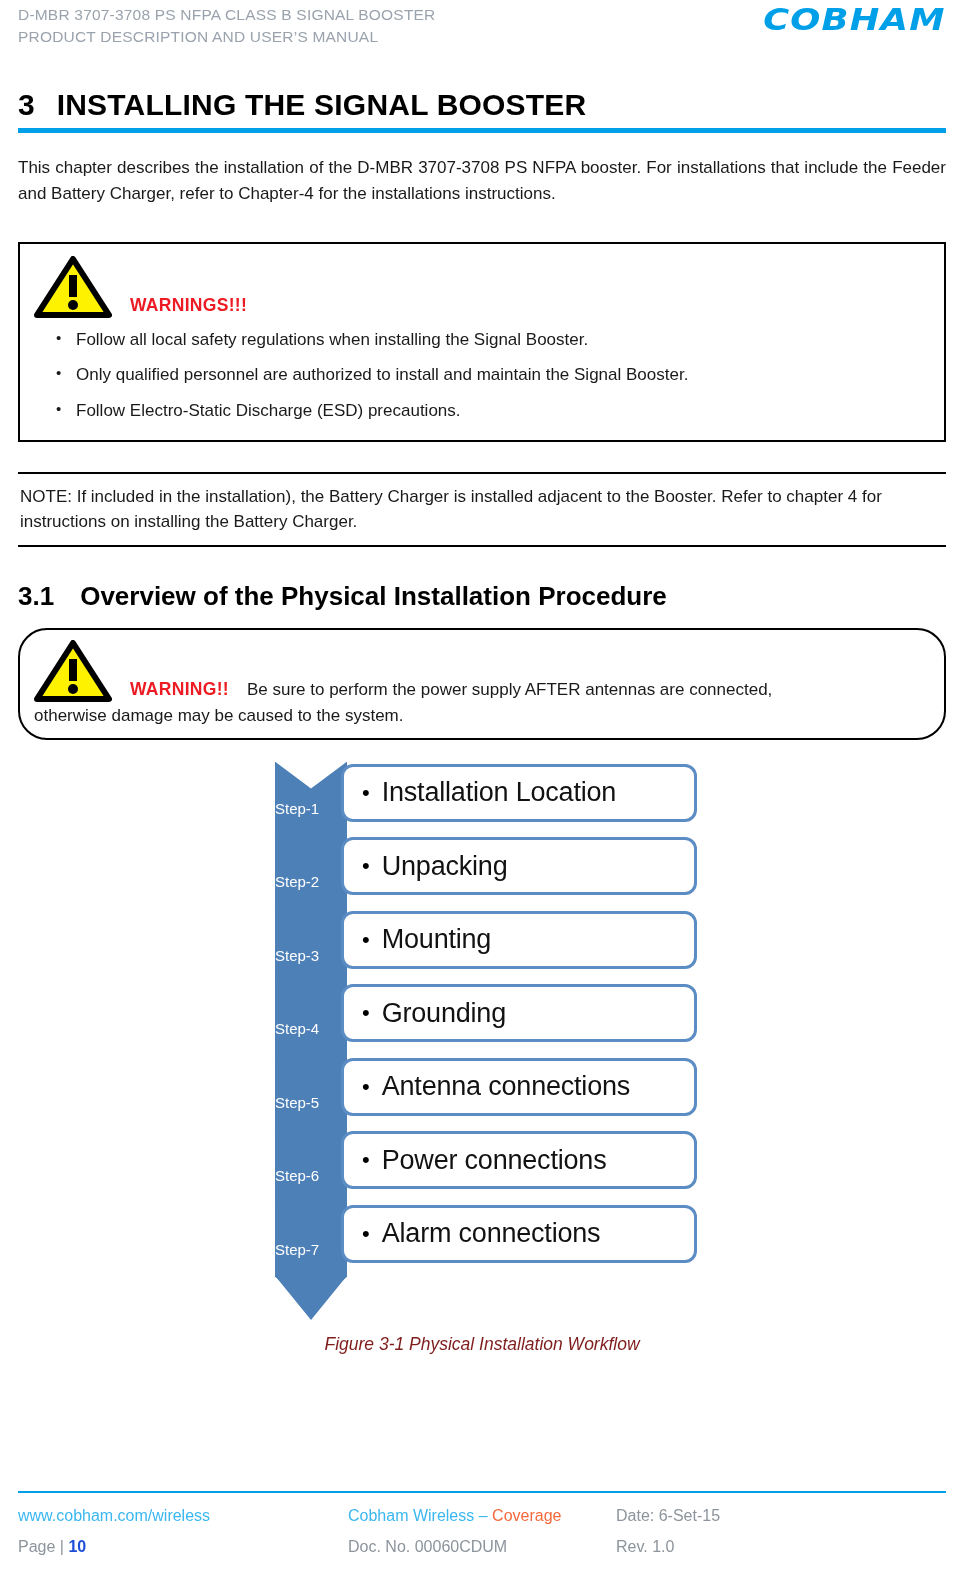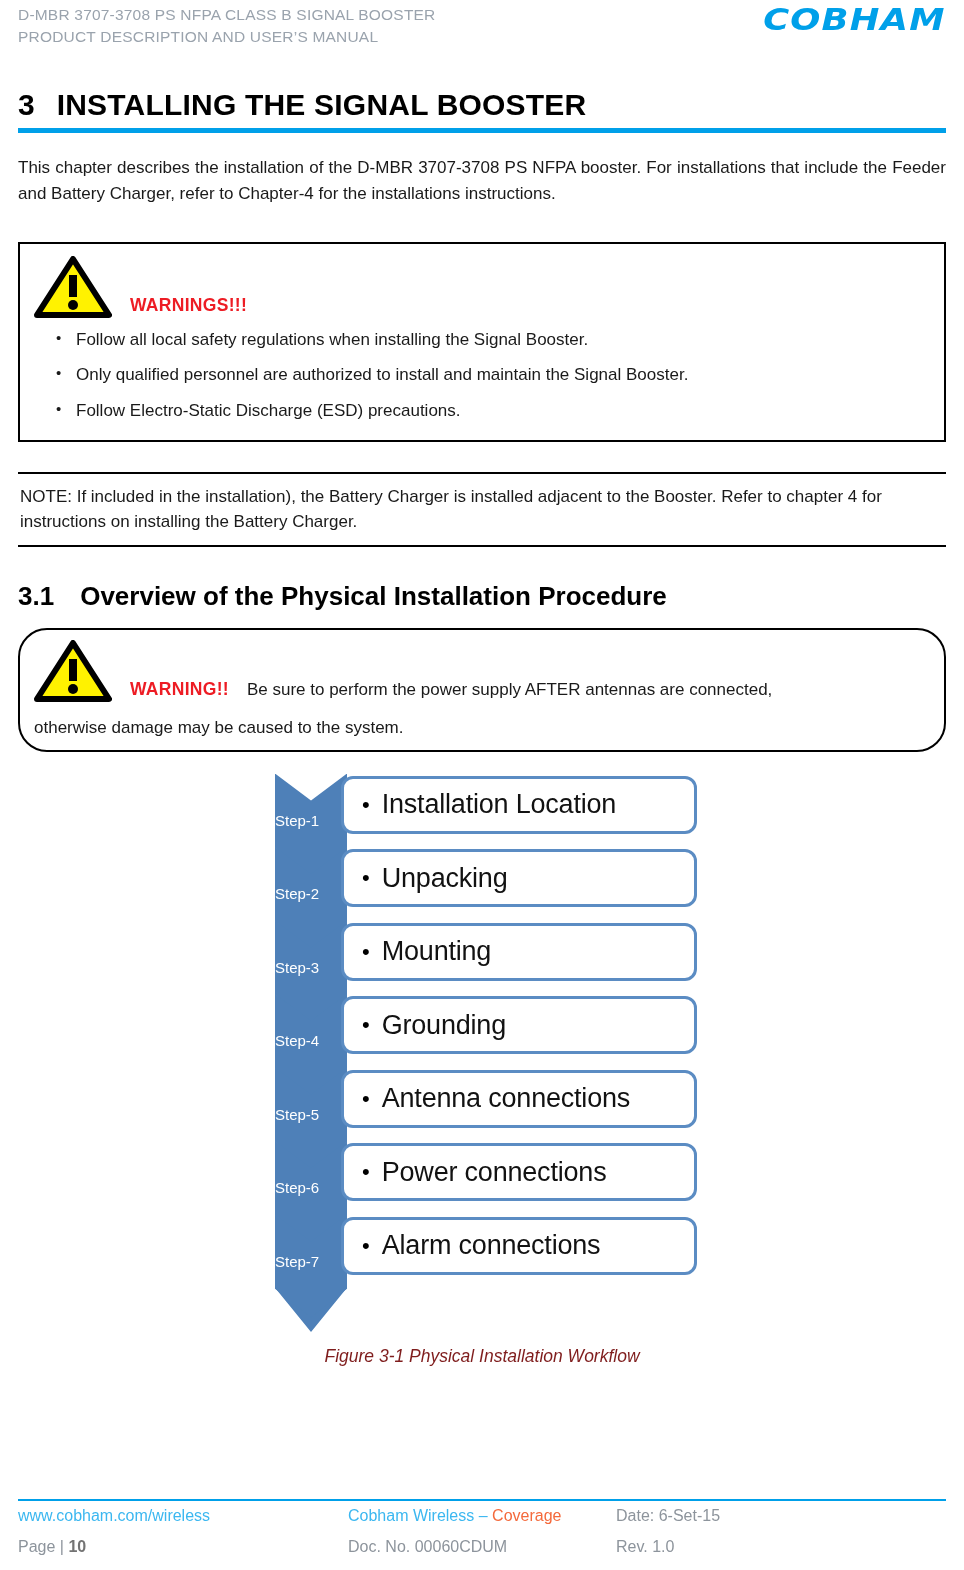--- a/index.html
+++ b/index.html
@@ -132,21 +132,21 @@
   .warn-list li:last-child { margin-bottom: 2px; }
   .warn-list li .bullet {
     position: absolute;
     left: 22px;
     top: -1px;
     font-size: 15px;
   }
   .warn-cont-line {
     font-size: 17px;
     color: #1a1a1a;
-    margin-top: 16px;
+    margin-top: 4px;
   }
 
   
   .note-box {
     margin-top: 30px;
     border-top: 2px solid #000;
     border-bottom: 2px solid #000;
     padding: 10px 2px 10px 2px;
     font-size: 17px;
     line-height: 1.5;
@@ -249,35 +249,35 @@
     color: #7f1d1d;
   }
 
   
   .doc-footer {
     position: absolute;
     left: 18px;
     right: 18px;
     bottom: 8px;
     border-top: 2px solid #00A0E9;
-    padding-top: 0;
+    padding-top: 8px;
   }
   .footer-row {
     display: flex;
     align-items: baseline;
     font-size: 16px;
     line-height: 1.9;
   }
   .fc1 { width: 330px; flex: 0 0 330px; }
   .fc2 { width: 268px; flex: 0 0 268px; }
   .fc3 { flex: 1 1 auto; }
   .f-blue  { color: #3BB7F0; }
   .f-orange{ color: #F4693B; }
   .f-grey  { color: #8d949c; }
-  .f-bold  { font-weight: 700; color: #737373; }
+  .f-bold  { font-weight: 700; color: #1d4ed8; }
 </style>
 </head>
 <body>
 
 <div class="page">
 
   <div class="doc-header">
     <div class="header-lines">
       <div class="header-line">D-MBR 3707-3708 PS NFPA CLASS B SIGNAL BOOSTER</div>
       <div class="header-line">PRODUCT DESCRIPTION AND USER’S MANUAL</div>

